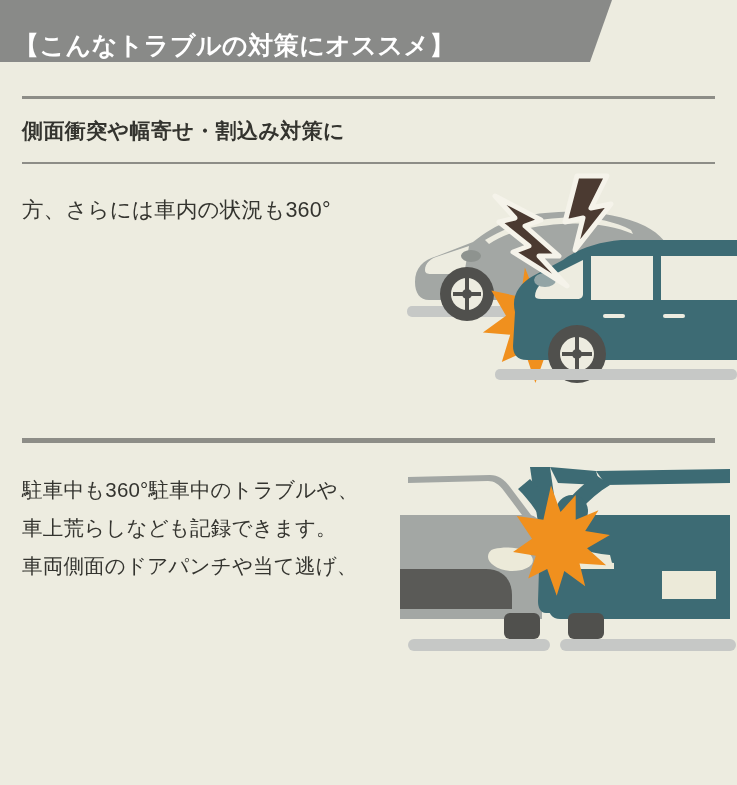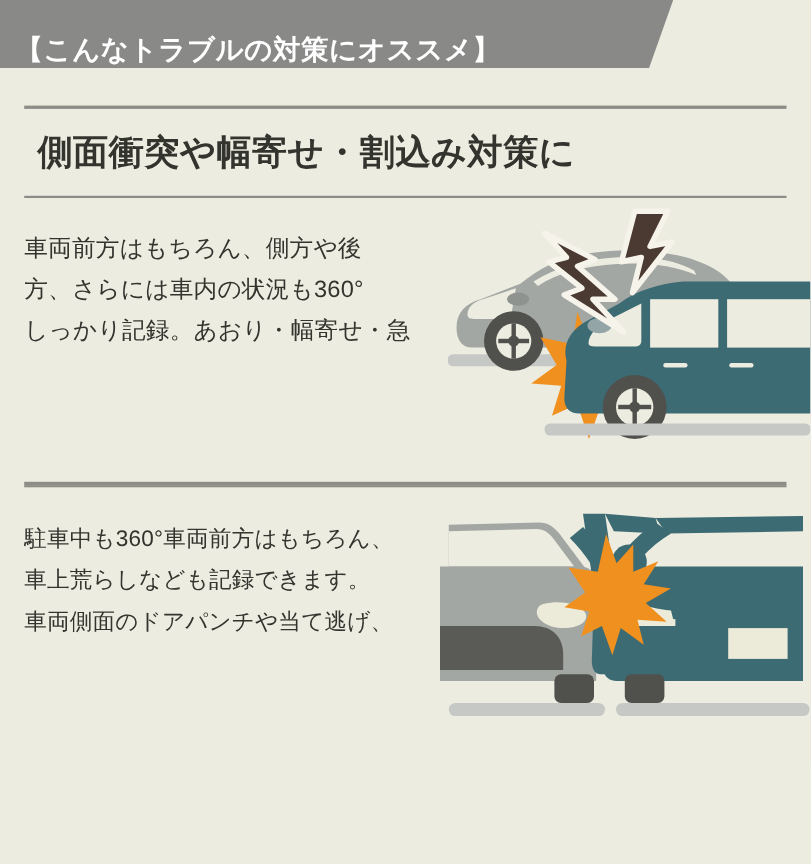--- a/index.html
+++ b/index.html
@@ -47,27 +47,26 @@
   #section-2 { top: 438px; }
 
   .rule {
     height: 3px;
     background: #8d8d87;
     margin: 0 22px;
   }
   .rule.thin { height: 2px; }
 
   .section-heading {
-    font-size: 32px;
+    font-size: 21px;
     font-weight: bold;
     color: #34342f;
     letter-spacing: 0.4px;
     padding: 18px 0 17px 22px;
     white-space: nowrap;
-    margin-left: 12px;
   }
 
   .section-body {
     position: relative;
     height: 250px;
   }
   #section-2 .section-body { height: 230px; }
 
   .body-text {
     position: absolute;
@@ -112,23 +111,21 @@
   <div class="banner-title">【こんなトラブルの対策にオススメ】</div>
 </div>
 
 <div class="section" id="section-1">
   <div class="rule"></div>
   <div class="section-heading">側面衝突や幅寄せ・割込み対策に</div>
   <div class="rule thin"></div>
 
   <div class="section-body">
     <div class="body-text">
-      <span class="line">車両前方はもちろん、側方や後</span>
       <span class="line">方、さらには車内の状況も360°</span>
-      <span class="line">しっかり記録。あおり・幅寄せ・急</span>
     </div>
 
     <div class="illus" id="illus-1">
       <svg width="330" height="240" viewBox="0 0 330 240" xmlns="http://www.w3.org/2000/svg">
 
         <rect x="0" y="142" width="185" height="11" rx="5" fill="#c6c8c6"></rect>
 
         <g>
           <path d="M8,118 C8,104 16,96 30,92 L66,78 C86,62 106,52 138,49
                    C178,45 214,50 238,62 C256,71 264,84 266,96
@@ -184,21 +181,21 @@
     </div>
   </div>
 </div>
 
 <div class="section" id="section-2">
   <div class="rule"></div>
   <div class="rule thin"></div>
 
   <div class="section-body">
     <div class="body-text">
-      <span class="line">駐車中も360°車両前方はもちろん、</span>
+      <span class="line">駐車中も360°駐車中のトラブルや、</span>
       <span class="line">車上荒らしなども記録できます。</span>
       <span class="line">車両側面のドアパンチや当て逃げ、</span>
     </div>
 
     <div class="illus" id="illus-2">
       <svg width="337" height="205" viewBox="0 0 337 205" xmlns="http://www.w3.org/2000/svg">
 
         <g>
 
           <path d="M8,24 L90,22 C98,22 104,26 110,34 L134,66 L8,66 Z" fill="#a3a7a4"></path>

